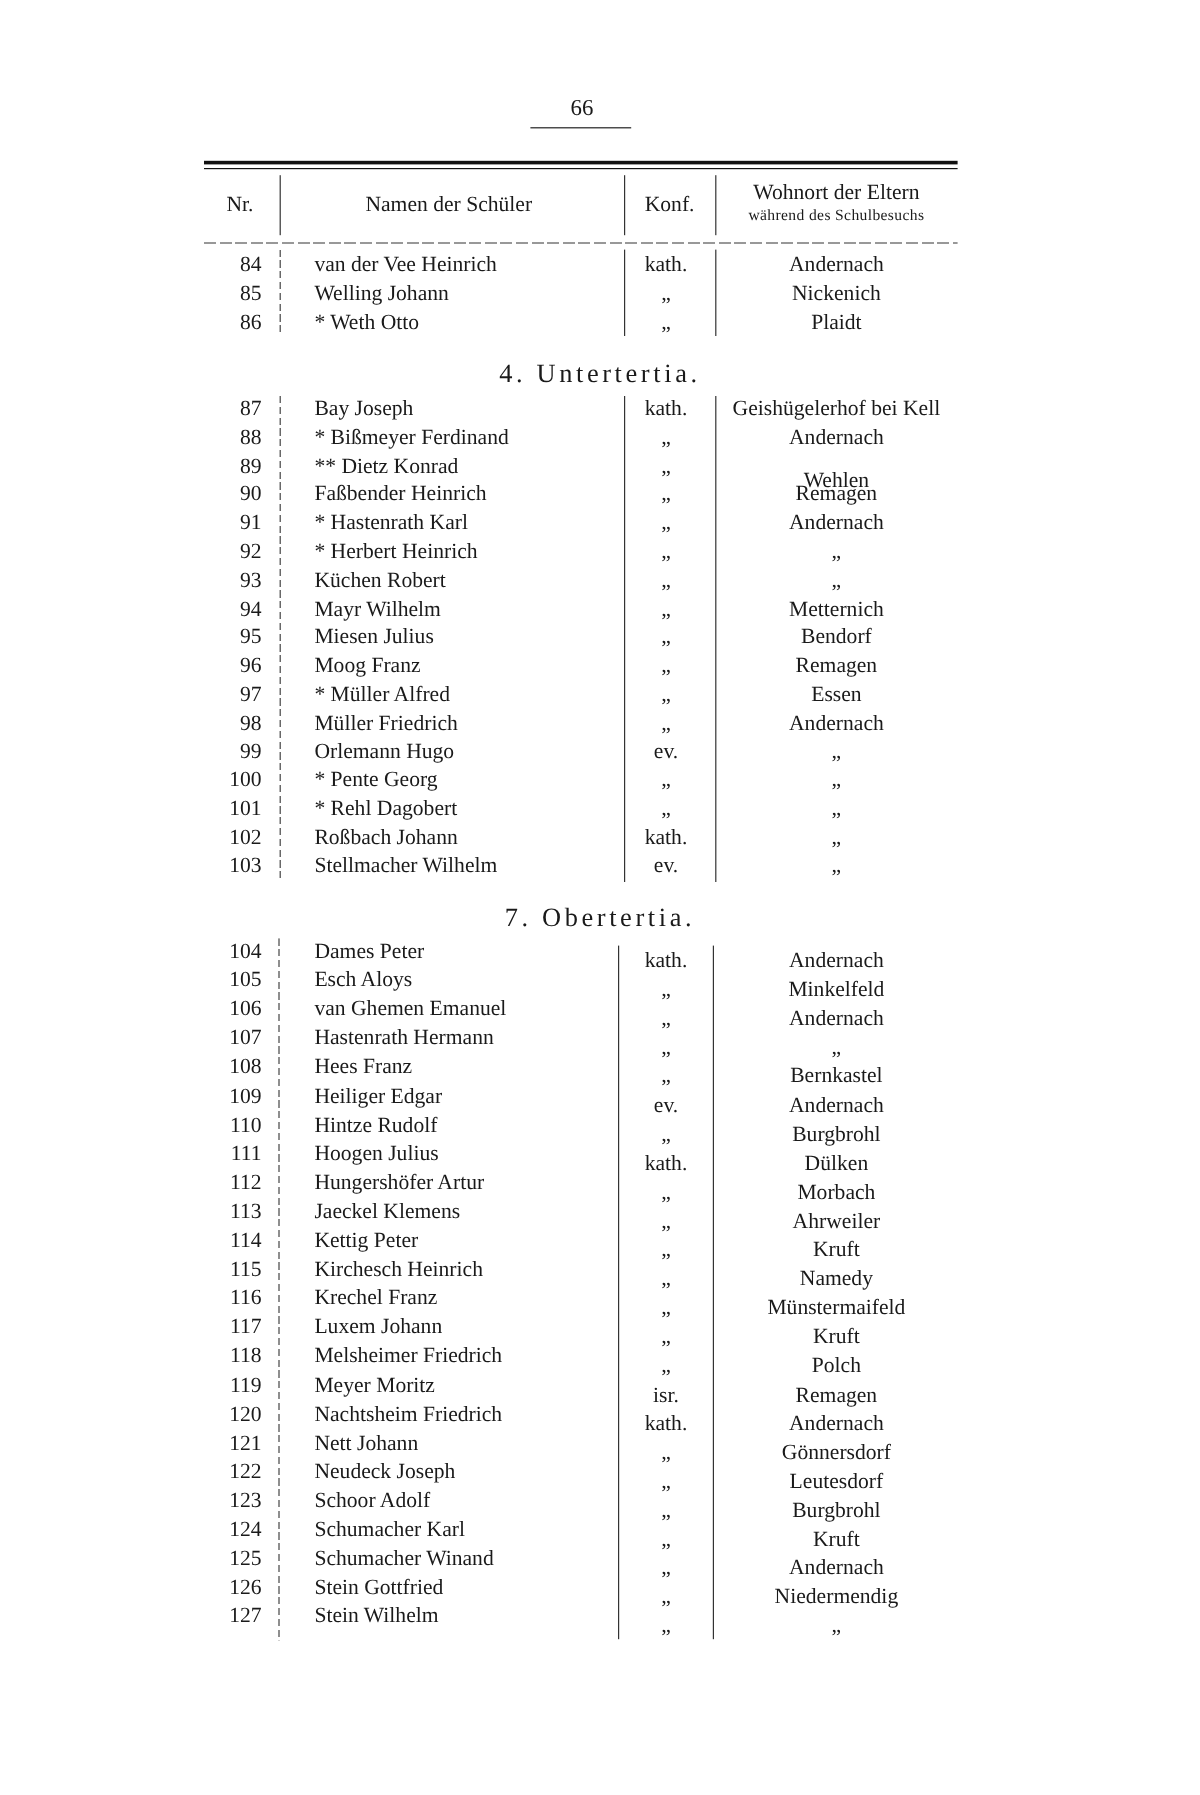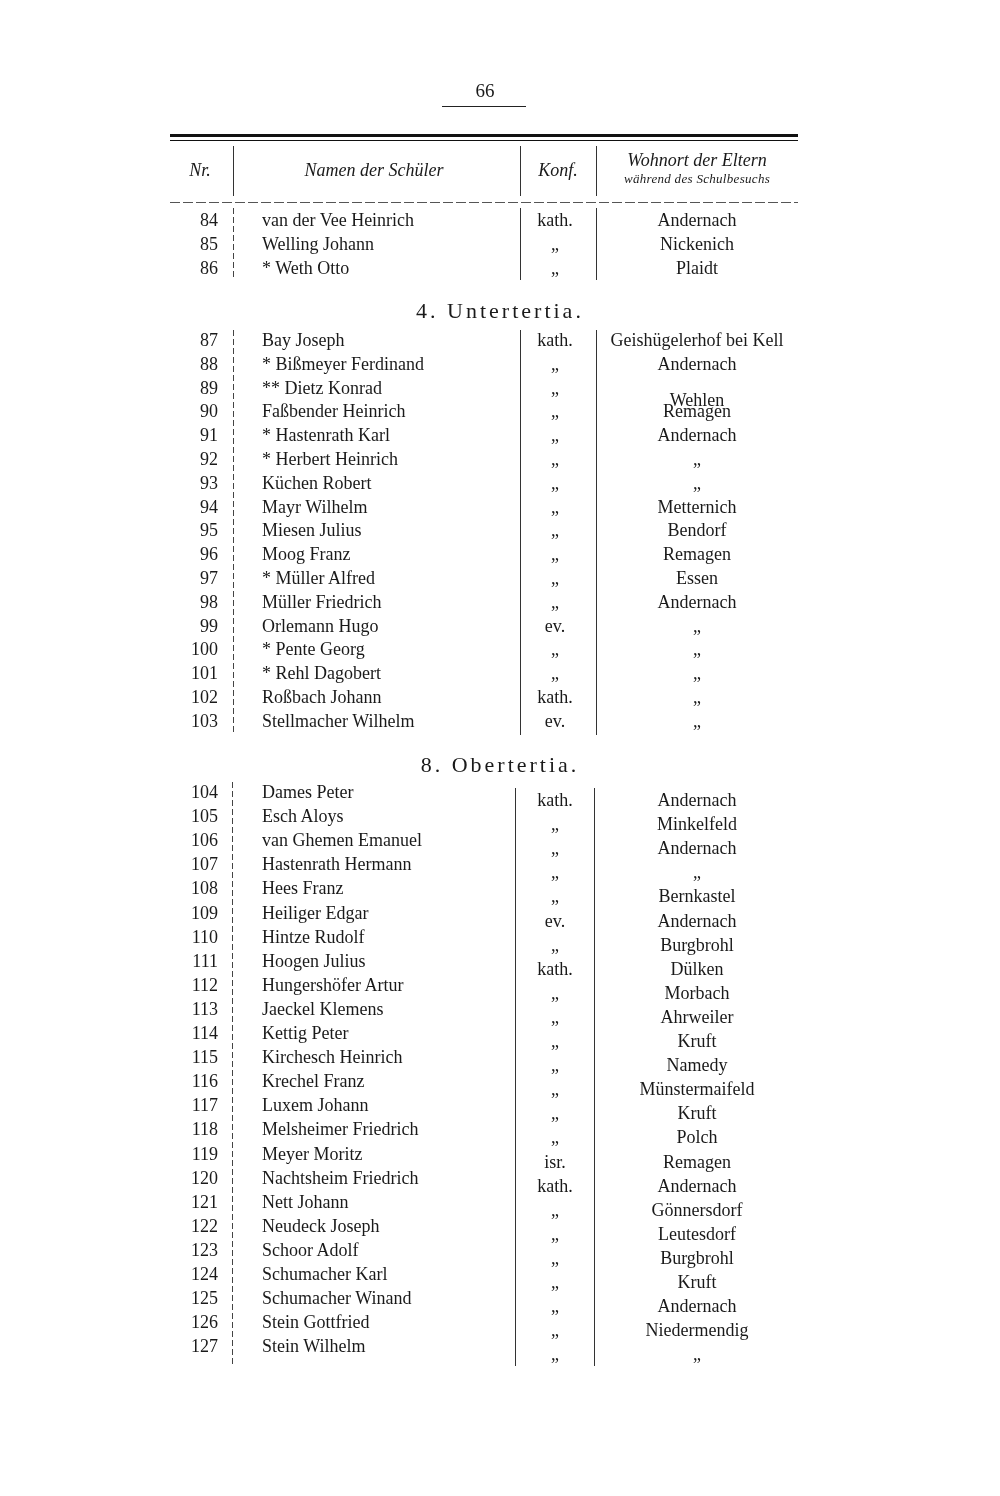--- a/index.html
+++ b/index.html
@@ -3,21 +3,21 @@
 <meta charset="utf-8">
 <style>
   html, body { margin: 0; padding: 0; background: #ffffff; }
   body { width: 1000px; height: 1496px; position: relative; overflow: hidden;
          font-family: "Liberation Serif", "DejaVu Serif", serif; color: #1a1a1a; }
   .page-num { position: absolute; top: 80px; left: 440px; width: 90px; text-align: center;
               font-size: 19px; }
   .page-num-rule { position: absolute; top: 106px; left: 442px; width: 84px; height: 1px; background: #222; }
   .rule-thick { position: absolute; left: 170px; width: 628px; height: 3px; background: #111; }
   .rule-thin { position: absolute; left: 170px; width: 628px; height: 1px; background: #111; }
-  .hdr { position: absolute; font-size: 18px; text-align: center; font-style: italic; }
+  .hdr { position: absolute; font-size: 18px; text-align: center; }
   .hdr-small { font-size: 13px; letter-spacing: 0.3px; }
   .vline { position: absolute; width: 1px; background: #333; }
   .vline.dashed { background: repeating-linear-gradient(to bottom, #444 0 6px, transparent 6px 9px); }
   .row { position: absolute; left: 0; width: 1000px; height: 24px; font-size: 18px; }
   .c-nr { position: absolute; left: 170px; width: 48px; text-align: right; }
   .c-name { position: absolute; left: 262px; width: 250px; white-space: nowrap; }
   .c-konf { position: absolute; left: 515px; width: 80px; text-align: center; }
   .c-ort { position: absolute; left: 597px; width: 200px; text-align: center; white-space: nowrap; }
   .section-title { position: absolute; left: 0; width: 1000px; text-align: center;
                    font-size: 22px; letter-spacing: 3px; }
@@ -55,21 +55,21 @@
   <div class="vline" style="left:520px; top:330px; height:405px;"></div>
   <div class="vline" style="left:596px; top:330px; height:405px;"></div>
 
   <div class="vline dashed" style="left:232px; top:782px; height:585px;"></div>
   <div class="vline" style="left:515px; top:788px; height:578px;"></div>
   <div class="vline" style="left:594px; top:788px; height:578px;"></div>
 
   <div id="sec0"></div>
 
   <div class="section-title" style="top:298px;">4. Untertertia.</div>
-  <div class="section-title" style="top:752px;">8. Obertertia.</div>
+  <div class="section-title" style="top:752px;">7. Obertertia.</div>
 
   <div id="rows">
       <div class="row" style="top: 210px;">
         <span class="c-nr" style="top: 0px;">84</span>
         <span class="c-name" style="top: 0px;">van der Vee Heinrich</span>
         <span class="c-konf" style="top: 0px;">kath.</span>
         <span class="c-ort" style="top: 0px;">Andernach</span>
       </div>
       <div class="row" style="top: 234px;">
         <span class="c-nr" style="top: 0px;">85</span>

